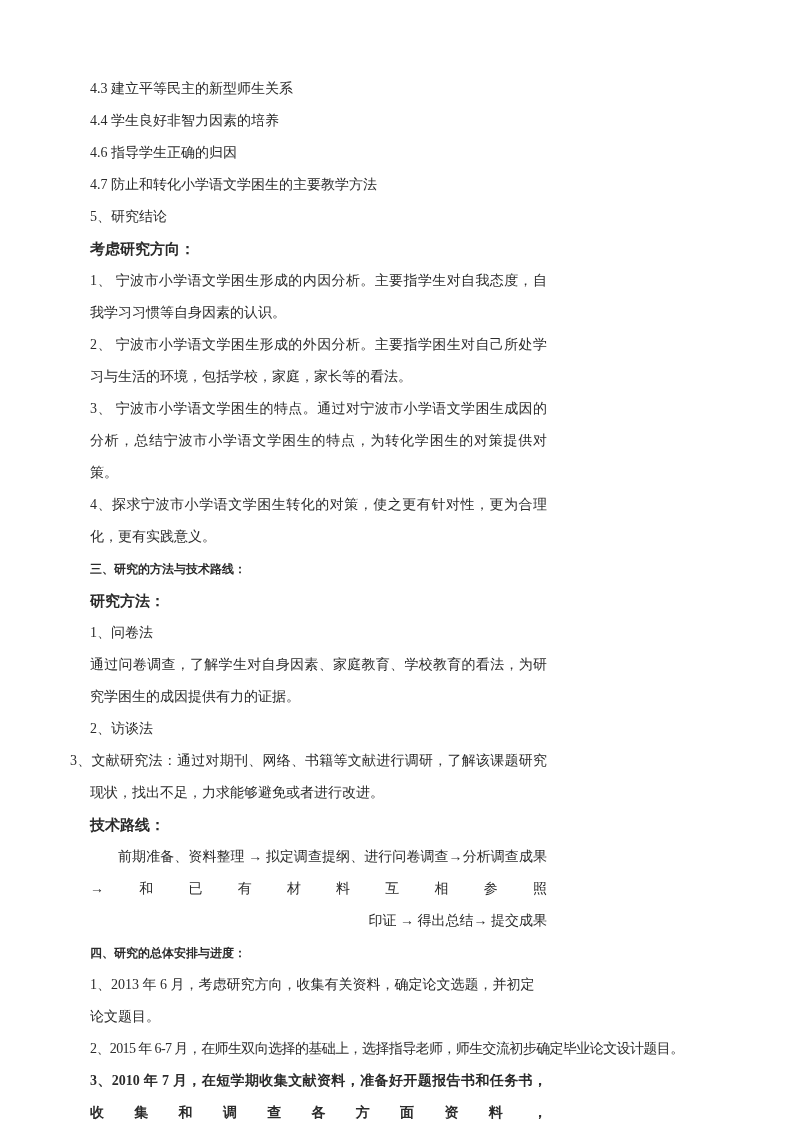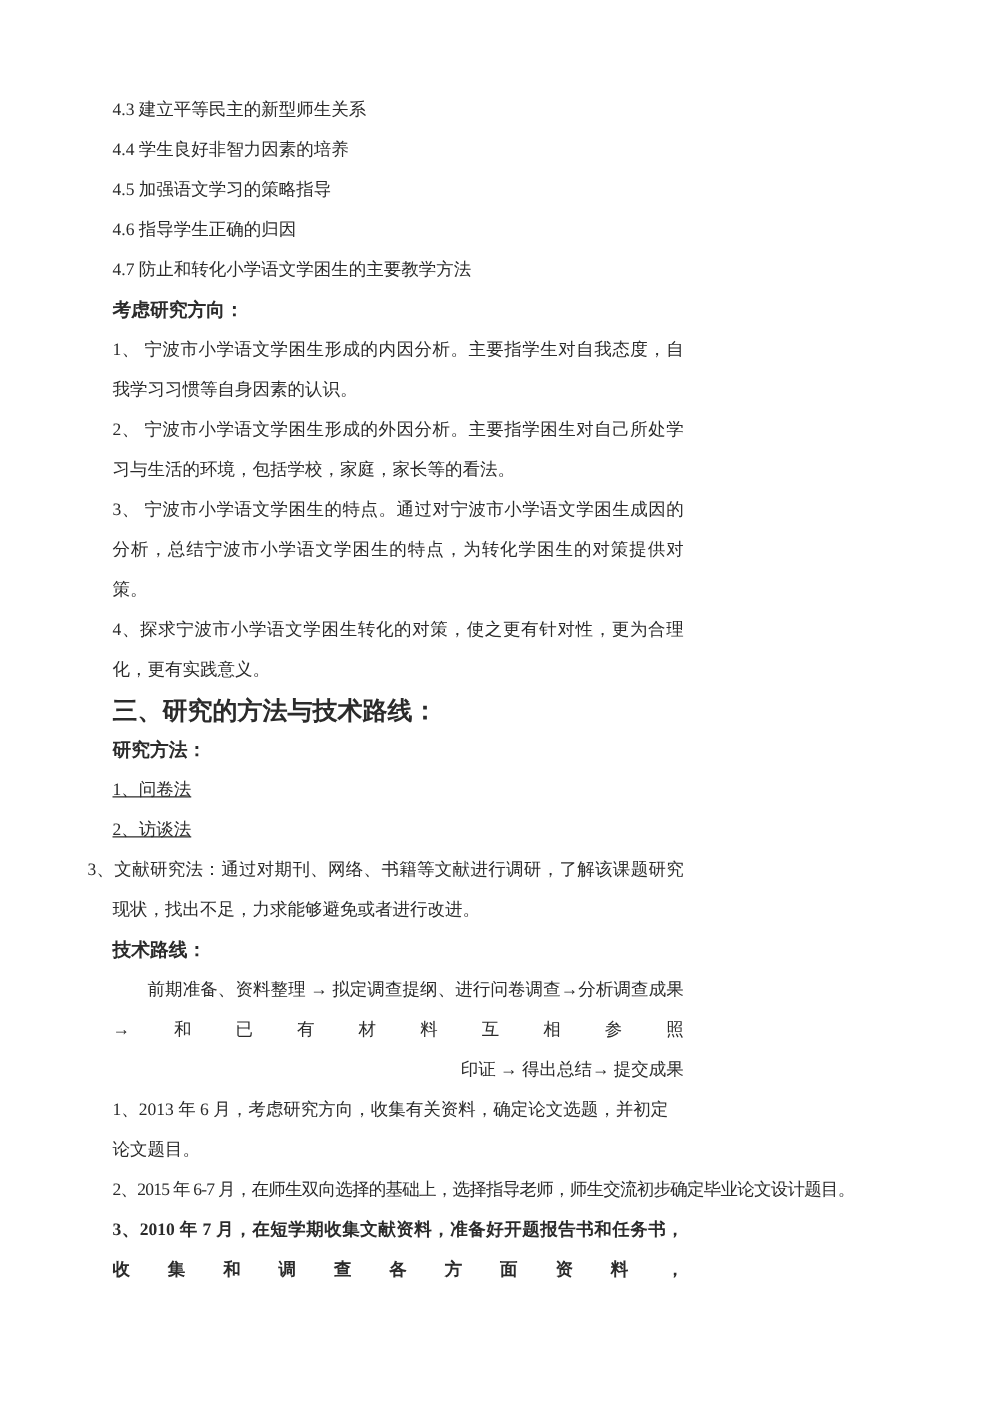--- a/index.html
+++ b/index.html
@@ -31,26 +31,26 @@
     margin-left: 2px;
     font-family: "Liberation Sans", "DejaVu Sans", sans-serif;
   }
   .num-item {
     margin-left: 30px;
     max-width: 590px;
     text-align: justify;
   }
   .h1 {
     font-weight: bold;
-    font-size: 20px;
+    font-size: 12px;
     line-height: 32px;
     font-family: "Liberation Sans", "DejaVu Sans", sans-serif;
   }
   .sec4 { margin-top: 16px; }
-  .method-title { margin-left: 6px; text-decoration: underline; }
+  .method-title { margin-left: 6px; }
   .method-desc {
     margin-left: 29px;
     max-width: 580px;
     text-align: justify;
   }
   .method-hang {
     margin-left: 6px;
     padding-left: 20px;
     text-indent: -20px;
     max-width: 608px;
@@ -73,41 +73,43 @@
     font-weight: bold;
   }
 </style>
 </head>
 <body>
 
 <div class="doc">
 
   <p class="outline-item">4.3 建立平等民主的新型师生关系</p>
   <p class="outline-item">4.4 学生良好非智力因素的培养</p>
-  <p class="outline-item">4.5 加强语文学习的策略指导</p>
   <p class="outline-item">4.6 指导学生正确的归因</p>
   <p class="outline-item">4.7 防止和转化小学语文学困生的主要教学方法</p>
+  <p class="outline-item">5、研究结论</p>
 
   <p class="subhead">考虑研究方向：</p>
 
   <p class="num-item">1、 宁波市小学语文学困生形成的内因分析。主要指学生对自我态度，自我学习习惯等自身因素的认识。</p>
   <p class="num-item">2、 宁波市小学语文学困生形成的外因分析。主要指学困生对自己所处学习与生活的环境，包括学校，家庭，家长等的看法。</p>
   <p class="num-item">3、 宁波市小学语文学困生的特点。通过对宁波市小学语文学困生成因的分析，总结宁波市小学语文学困生的特点，为转化学困生的对策提供对策。</p>
   <p class="num-item">4、探求宁波市小学语文学困生转化的对策，使之更有针对性，更为合理化，更有实践意义。</p>
 
   <h2 class="h1">三、研究的方法与技术路线：</h2>
   <p class="subhead">研究方法：</p>
 
   <p class="method-title">1、问卷法</p>
+  <p class="method-desc">通过问卷调查，了解学生对自身因素、家庭教育、学校教育的看法，为研究学困生的成因提供有力的证据。</p>
 
   <p class="method-title">2、访谈法</p>
 
   <p class="method-hang">3、文献研究法：通过对期刊、网络、书籍等文献进行调研，了解该课题研究现状，找出不足，力求能够避免或者进行改进。</p>
 
   <p class="subhead">技术路线：</p>
   <p class="route-line1">前期准备、资料整理 → 拟定调查提纲、进行问卷调查→分析调查成果→和已有材料互相参照</p>
   <p class="route-line2">印证 → 得出总结→ 提交成果</p>
 
+  <h2 class="h1 sec4">四、研究的总体安排与进度：</h2>
   <p class="sched-item">1、2013 年 6 月，考虑研究方向，收集有关资料，确定论文选题，并初定论文题目。</p>
   <p class="sched-item tight">2、2015 年 6-7 月，在师生双向选择的基础上，选择指导老师，师生交流初步确定毕业论文设计题目。</p>
   <p class="sched-item just-last">3、2010 年 7 月，在短学期收集文献资料，准备好开题报告书和任务书，收集和调查各方面资料，</p>
 
 </div>
 
 </body></html>

